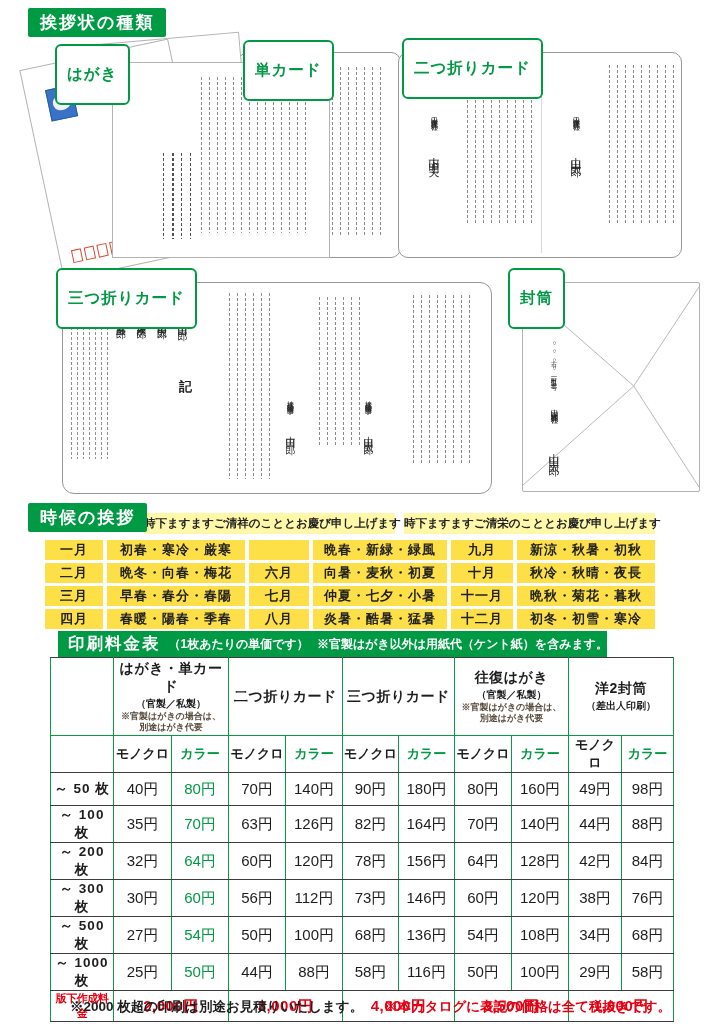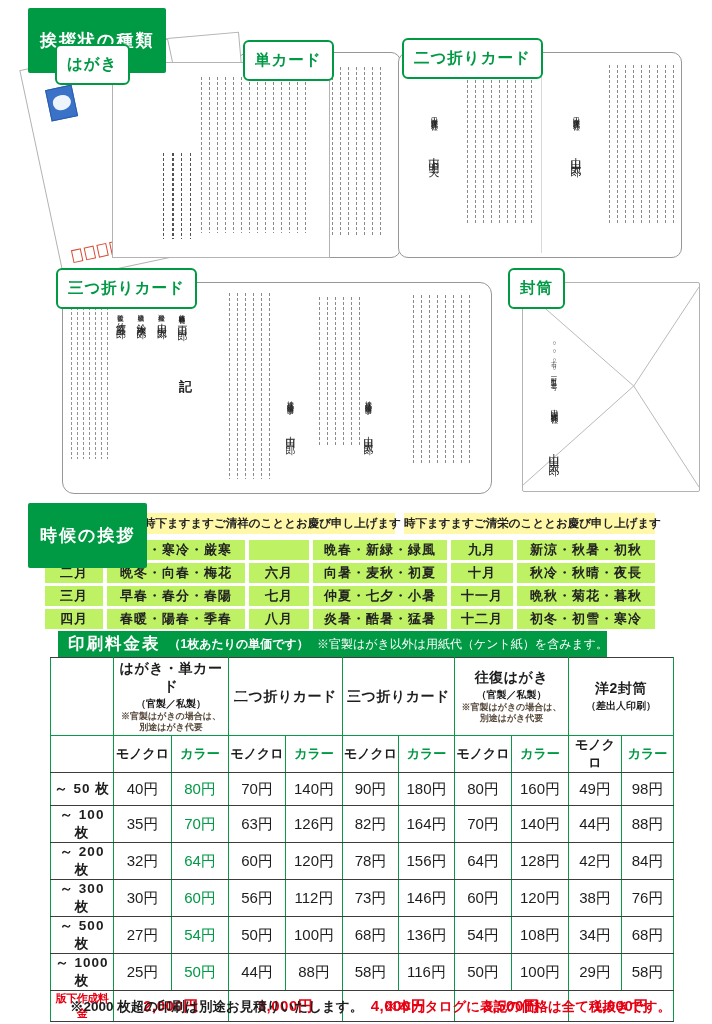--- a/index.html
+++ b/index.html
@@ -1,25 +1,25 @@
 <!DOCTYPE html>
 <html><head>
 <meta charset="utf-8">
 <style>
   *{box-sizing:border-box;margin:0;padding:0}
   body{background:#fff;font-family:"Liberation Sans",sans-serif}
   .page{position:relative;width:712px;height:1024px;margin:0 auto;background:#ffffff;overflow:hidden}
 
   
   .banner{position:absolute;background:#009944;color:#fff;font-weight:bold;font-size:17px;
-          letter-spacing:2px;padding:21px 12px;border-radius:2px;z-index:8;white-space:nowrap}
+          letter-spacing:2px;padding:3px 12px;border-radius:2px;z-index:8;white-space:nowrap}
 
   
   .tag{position:absolute;background:#fff;border:2.5px solid #009944;border-radius:6px;color:#009944;
-       font-weight:bold;font-size:15.5px;letter-spacing:1px;padding:8px 10px;z-index:9;white-space:nowrap}
+       font-weight:bold;font-size:15.5px;letter-spacing:1px;padding:18px 10px;z-index:9;white-space:nowrap}
 
   
   .sheet{position:absolute;background:#fff;border:1px solid #b3b3b3}
   .card{position:absolute;background:#fff;border:1.5px solid #979797;border-radius:10px}
 
   
   .sim{position:absolute;opacity:.8;
        background-image:repeating-linear-gradient(90deg,#6e6e6e 0 1px,transparent 1px 8px);
        -webkit-mask-image:repeating-linear-gradient(180deg,#000 0 3px,transparent 3px 5px);
        mask-image:repeating-linear-gradient(180deg,#000 0 3px,transparent 3px 5px)}
@@ -47,29 +47,29 @@
            background:repeating-linear-gradient(90deg,#d9251d 0 2px,transparent 2px 7px)}
   .fold{position:absolute;top:4px;bottom:4px;width:1px;background:#d9d9d9}
   .panel{position:absolute;top:0;height:100%}
   .flap{position:absolute;left:0;top:0;width:100%;height:100%}
 
   
   .strip{position:absolute;background:#FFF8A9;height:21px;line-height:21px;width:251px;text-align:center;
          font-weight:bold;font-size:11.5px;color:#222;white-space:nowrap}
   .mgrid{position:absolute;display:grid;grid-template-columns:58px 138px 60px 134px 62px 138px;
          grid-auto-rows:20px;gap:3px 4px}
-  .mcell{background:#bef264;display:flex;align-items:center;justify-content:center;
+  .mcell{background:#fde047;display:flex;align-items:center;justify-content:center;
          font-weight:bold;font-size:13px;color:#222;letter-spacing:1px;white-space:nowrap}
 
   
   .pband{position:absolute;height:26px;background:#009944;color:#fff;display:flex;align-items:center;
          gap:8px;padding-left:10px;white-space:nowrap}
   .pbt{font-size:16.5px;font-weight:bold;letter-spacing:2px}
   .pbs{font-size:12px;font-weight:bold}
-  .pbn{font-size:12px;font-weight:normal}
+  .pbn{font-size:12px;font-weight:bold}
   .ptable{position:absolute;border-collapse:collapse;table-layout:fixed;width:623px;background:#fff}
   .ptable th,.ptable td{border-left:1.5px solid #0a9a47;border-right:1.5px solid #0a9a47;
          border-top:1.5px solid #3d3d3d;border-bottom:1.5px solid #3d3d3d;
          text-align:center;vertical-align:middle;padding:0;overflow:hidden}
   .ptable tr.heads th{height:78px;border-bottom-color:#0a9a47;background:#fff}
   .ct{font-size:14px;font-weight:bold;color:#1d1d1d;letter-spacing:.5px}
   .cs{font-size:10px;font-weight:bold;color:#1d1d1d;margin-top:1px}
   .cn{font-size:9px;color:#584a3c;line-height:1.2}
   .ptable tr.modes td{height:26px;font-weight:bold;font-size:13px}
   .ptable td.m{color:#1d1d1d}

